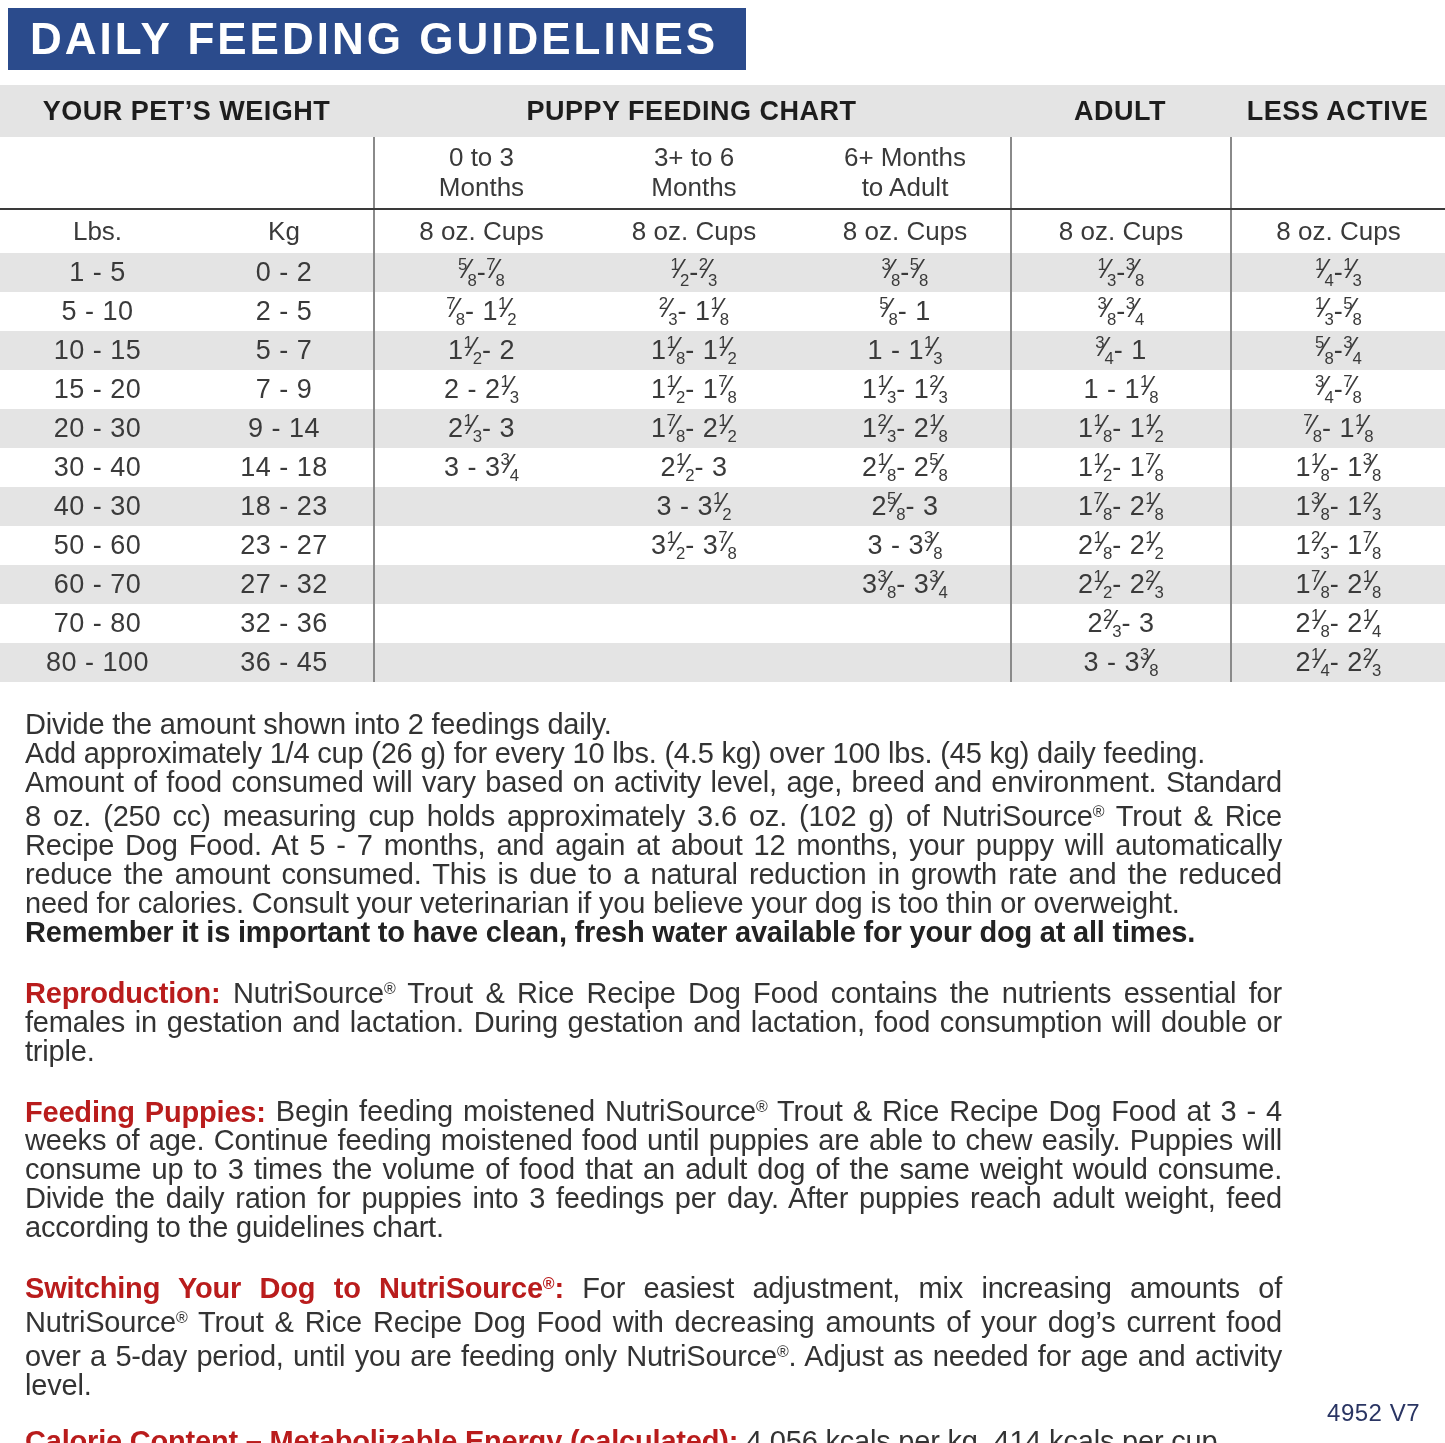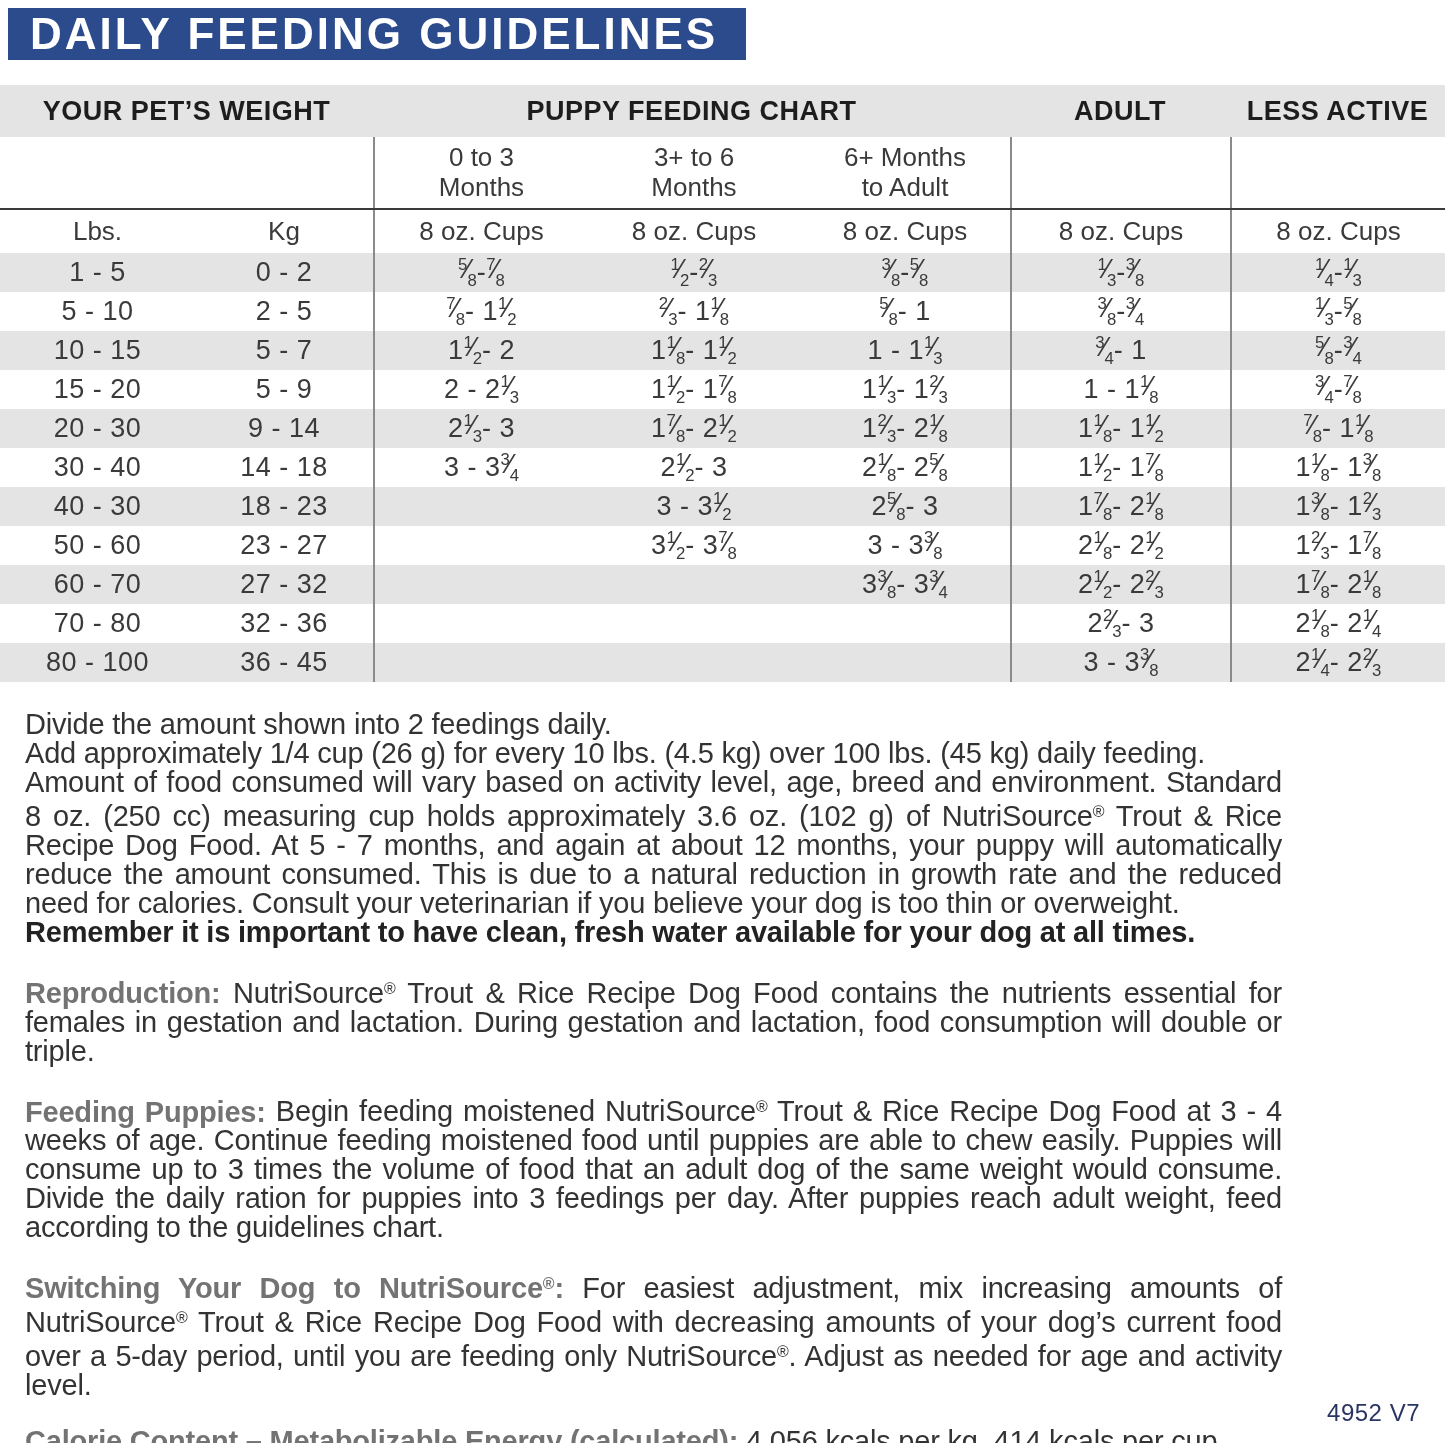--- a/index.html
+++ b/index.html
@@ -13,21 +13,21 @@
   }
   *{box-sizing:border-box;}
   html,body{margin:0;padding:0;}
   body{
     width:1445px;height:1443px;overflow:hidden;position:relative;
     background:#ffffff;color:var(--ink);
     font-family:"Liberation Sans", sans-serif;
   }
   
   .title-bar{
-    position:absolute;left:8px;top:8px;width:738px;height:52px;
+    position:absolute;left:8px;top:8px;width:738px;height:62px;
     background:var(--navy);display:flex;align-items:center;text-align:center;
   }
   .title-bar h1{
     margin:0;padding:0 0 0 22px;color:#ffffff;
     font-size:44px;font-weight:bold;letter-spacing:3px;line-height:1;
   }
   
   .table{position:absolute;left:0;top:85px;width:1445px;border-radius:30px;}
   .grow,.mrow,.urow,.trow{display:grid;grid-template-columns:var(--cols);}
   .cell{display:flex;align-items:center;justify-content:center;text-align:center;}
@@ -49,21 +49,21 @@
   .fr sub{font-size:62%;vertical-align:-0.45em;letter-spacing:0;}
   .fr .sl{margin:0 -3px 0 -2px;}
   
   .bodytext{
     position:absolute;left:0;top:710px;width:1307px;padding:0 25px;
     font-size:29px;line-height:29px;color:#333333;text-align:justify;
     letter-spacing:-0.2px;
   }
   .bodytext p{margin:0;}
   .bodytext p.gap{margin-top:27px;}
-  .bodytext strong{color:#737373;}
+  .bodytext strong{color:#b91c1c;}
   .bold-note{font-weight:bold;color:#222222;}
   sup.reg{font-size:55%;vertical-align:0.55em;}
   .calorie p{margin:0;}
   
   .footer-code{
     position:absolute;right:25px;bottom:16px;
     font-size:24px;color:var(--footer);letter-spacing:0.5px;margin-left:7px;
   }
 </style>
 </head>
@@ -123,21 +123,21 @@
         <div class="cell">10 - 15</div>
         <div class="cell">5 - 7</div>
         <div class="cell dl">1 <span class="fr"><sup>1</sup><span class="sl">⁄</span><sub>2</sub></span> - 2</div>
         <div class="cell">1 <span class="fr"><sup>1</sup><span class="sl">⁄</span><sub>8</sub></span> - 1 <span class="fr"><sup>1</sup><span class="sl">⁄</span><sub>2</sub></span></div>
         <div class="cell">1 - 1 <span class="fr"><sup>1</sup><span class="sl">⁄</span><sub>3</sub></span></div>
         <div class="cell dl"><span class="fr"><sup>3</sup><span class="sl">⁄</span><sub>4</sub></span> - 1</div>
         <div class="cell dl"><span class="fr"><sup>5</sup><span class="sl">⁄</span><sub>8</sub></span> - <span class="fr"><sup>3</sup><span class="sl">⁄</span><sub>4</sub></span></div>
       </div>
       <div class="trow">
         <div class="cell">15 - 20</div>
-        <div class="cell">5 - 9</div>
+        <div class="cell">7 - 9</div>
         <div class="cell dl">2 - 2 <span class="fr"><sup>1</sup><span class="sl">⁄</span><sub>3</sub></span></div>
         <div class="cell">1 <span class="fr"><sup>1</sup><span class="sl">⁄</span><sub>2</sub></span> - 1 <span class="fr"><sup>7</sup><span class="sl">⁄</span><sub>8</sub></span></div>
         <div class="cell">1 <span class="fr"><sup>1</sup><span class="sl">⁄</span><sub>3</sub></span> - 1 <span class="fr"><sup>2</sup><span class="sl">⁄</span><sub>3</sub></span></div>
         <div class="cell dl">1 - 1 <span class="fr"><sup>1</sup><span class="sl">⁄</span><sub>8</sub></span></div>
         <div class="cell dl"><span class="fr"><sup>3</sup><span class="sl">⁄</span><sub>4</sub></span> - <span class="fr"><sup>7</sup><span class="sl">⁄</span><sub>8</sub></span></div>
       </div>
       <div class="trow gray">
         <div class="cell">20 - 30</div>
         <div class="cell">9 - 14</div>
         <div class="cell dl">2 <span class="fr"><sup>1</sup><span class="sl">⁄</span><sub>3</sub></span> - 3</div>

